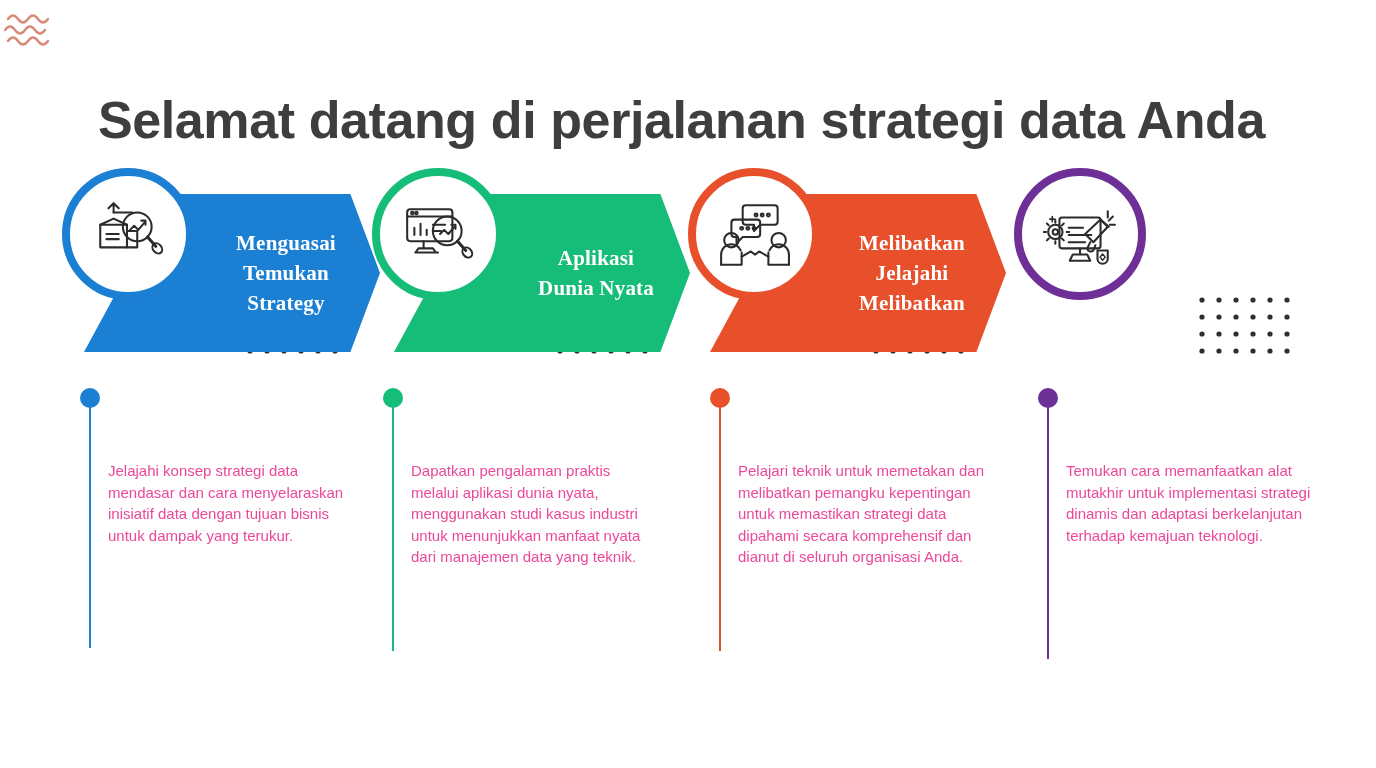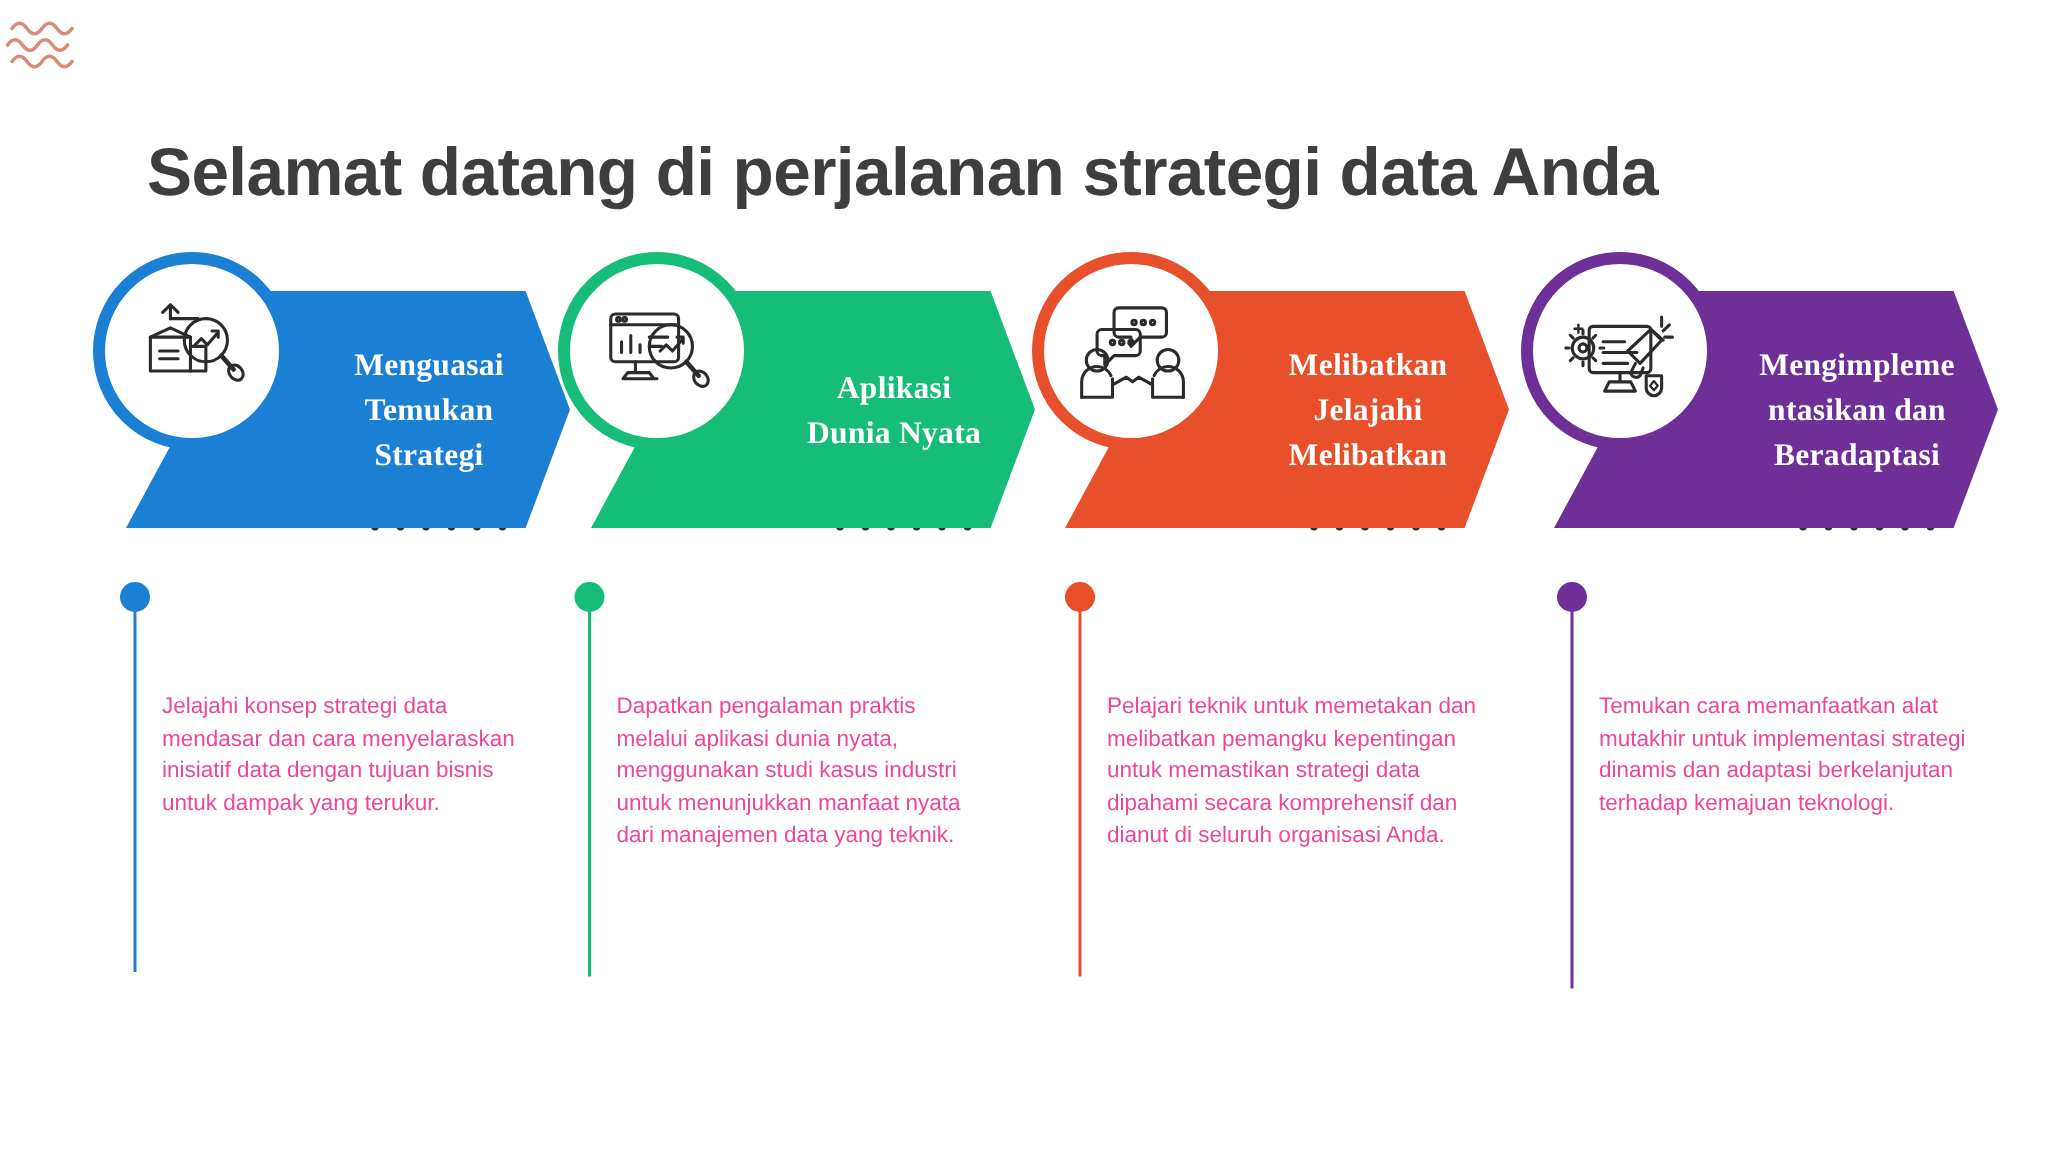--- a/index.html
+++ b/index.html
@@ -27,21 +27,21 @@
   }
 
   
   #page-title {
     position: absolute;
     left: 98px;
     top: 54px;
     width: 1200px;
     font-family: "Liberation Sans", sans-serif;
     font-weight: bold;
-    font-size: 45px;
+    font-size: 52px;
     line-height: 62px;
     letter-spacing: -0.4px;
     color: #3e3e3e;
     white-space: nowrap;
   }
 
   
   #banners-row {
     position: absolute;
     left: 0;
@@ -190,21 +190,21 @@
           <circle cx="40" cy="57" r="2.6" fill="#2f2f2f"></circle>
           <circle cx="57" cy="57" r="2.6" fill="#2f2f2f"></circle>
           <circle cx="74" cy="57" r="2.6" fill="#2f2f2f"></circle>
           <circle cx="91" cy="57" r="2.6" fill="#2f2f2f"></circle>
         </svg></div>
       <div class="banner-arrow">
         <div class="banner-arrow-shape" style="background: rgb(27, 127, 212);"></div>
         <div class="banner-label">
           <div>Menguasai</div>
           <div>Temukan</div>
-          <div>Strategi</div>
+          <div>Strategy</div>
         </div>
       </div>
       <div class="banner-icon-circle" style="border: 8px solid rgb(27, 127, 212);">
         <svg class="icon-art" viewBox="0 0 72 72">
     <g fill="none" stroke="#2b2b2b" stroke-width="2" stroke-linecap="round" stroke-linejoin="round">
       <path d="M22 15 v-9 M22 6 l-5 5 M22 6 l5 5"></path>
       <path d="M22 15 h18"></path>
       <path d="M9 27 l13 -6 l13 6 v22 h-26 z"></path>
       <path d="M9 27 h26"></path>
       <path d="M15 36 h12 M15 41 h12"></path>
@@ -348,28 +348,20 @@
           <circle cx="57" cy="40" r="2.6" fill="#2f2f2f"></circle>
           <circle cx="74" cy="40" r="2.6" fill="#2f2f2f"></circle>
           <circle cx="91" cy="40" r="2.6" fill="#2f2f2f"></circle>
           <circle cx="6" cy="57" r="2.6" fill="#2f2f2f"></circle>
           <circle cx="23" cy="57" r="2.6" fill="#2f2f2f"></circle>
           <circle cx="40" cy="57" r="2.6" fill="#2f2f2f"></circle>
           <circle cx="57" cy="57" r="2.6" fill="#2f2f2f"></circle>
           <circle cx="74" cy="57" r="2.6" fill="#2f2f2f"></circle>
           <circle cx="91" cy="57" r="2.6" fill="#2f2f2f"></circle>
         </svg></div>
-      <div class="banner-arrow">
-        <div class="banner-arrow-shape" style="background: rgb(110, 47, 151);"></div>
-        <div class="banner-label">
-          <div>Mengimpleme</div>
-          <div>ntasikan dan</div>
-          <div>Beradaptasi</div>
-        </div>
-      </div>
       <div class="banner-icon-circle" style="border: 8px solid rgb(110, 47, 151);">
         <svg class="icon-art" viewBox="0 0 72 72">
     <g fill="none" stroke="#2b2b2b" stroke-width="2" stroke-linecap="round" stroke-linejoin="round">
       <rect x="16" y="20" width="40" height="30" rx="2.5"></rect>
       <path d="M25 30 h14 M25 37 h22 M25 44 h16"></path>
       <path d="M36 50 v6 M26 62 h20 M29 56 h14 l3 6 h-20 z"></path>
       <circle cx="12" cy="34" r="7"></circle>
       <circle cx="12" cy="34" r="2.6"></circle>
       <path d="M12 25 v-2.5 M12 45.5 v-2.5 M3 34 h-2.5 M23 34 h2.5 M5.6 27.6 l-1.8 -1.8 M18.4 40.4 l1.8 1.8 M18.4 27.6 l1.8 -1.8 M5.6 40.4 l-1.8 1.8"></path>
       <path d="M41 36 l15 -14 l7 7 l-14 15 z"></path>

